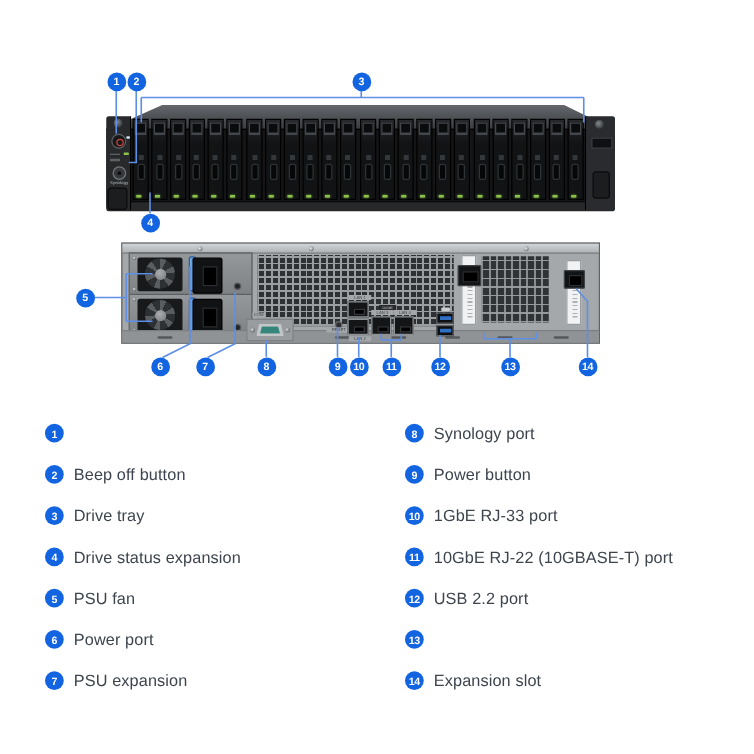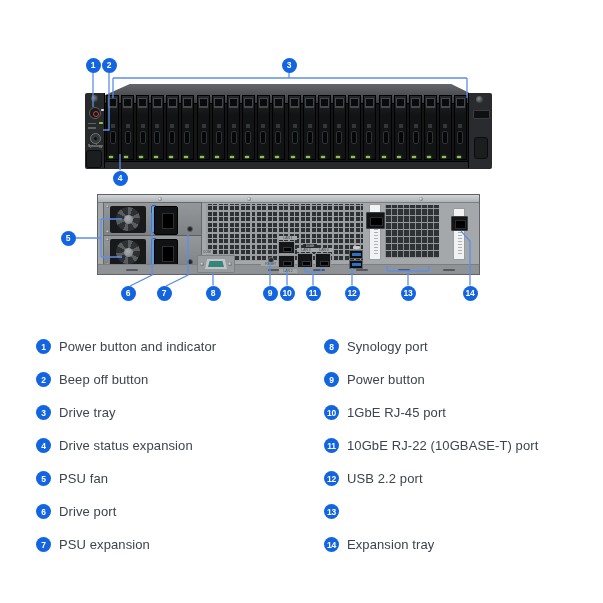--- a/index.html
+++ b/index.html
@@ -420,71 +420,70 @@
   <div class="co" style="left:262.5px;top:285.5px">9</div>
   <div class="co" style="left:279.5px;top:285.5px">10</div>
   <div class="co" style="left:305.5px;top:285.5px">11</div>
   <div class="co" style="left:344.5px;top:285.5px">12</div>
   <div class="co" style="left:400.5px;top:285.5px">13</div>
   <div class="co" style="left:462.5px;top:285.5px">14</div>
 
   <div class="legend-col" id="legend-left">
     <div class="legend-row">
       <span class="badge">1</span>
-      <span class="legend-label">Power button and indicator</span>
     </div>
     <div class="legend-row">
       <span class="badge">2</span>
       <span class="legend-label">Beep off button</span>
     </div>
     <div class="legend-row">
       <span class="badge">3</span>
       <span class="legend-label">Drive tray</span>
     </div>
     <div class="legend-row">
       <span class="badge">4</span>
       <span class="legend-label">Drive status expansion</span>
     </div>
     <div class="legend-row">
       <span class="badge">5</span>
       <span class="legend-label">PSU fan</span>
     </div>
     <div class="legend-row">
       <span class="badge">6</span>
-      <span class="legend-label">Drive port</span>
+      <span class="legend-label">Power port</span>
     </div>
     <div class="legend-row">
       <span class="badge">7</span>
       <span class="legend-label">PSU expansion</span>
     </div>
   </div>
 
   <div class="legend-col" id="legend-right">
     <div class="legend-row">
       <span class="badge">8</span>
       <span class="legend-label">Synology port</span>
     </div>
     <div class="legend-row">
       <span class="badge">9</span>
       <span class="legend-label">Power button</span>
     </div>
     <div class="legend-row">
       <span class="badge">10</span>
-      <span class="legend-label">1GbE RJ-45 port</span>
+      <span class="legend-label">1GbE RJ-33 port</span>
     </div>
     <div class="legend-row">
       <span class="badge">11</span>
       <span class="legend-label">10GbE RJ-22 (10GBASE-T) port</span>
     </div>
     <div class="legend-row">
       <span class="badge">12</span>
       <span class="legend-label">USB 2.2 port</span>
     </div>
     <div class="legend-row">
       <span class="badge">13</span>
     </div>
     <div class="legend-row">
       <span class="badge">14</span>
-      <span class="legend-label">Expansion tray</span>
+      <span class="legend-label">Expansion slot</span>
     </div>
   </div>
 
 </div>
 
 </body></html>

